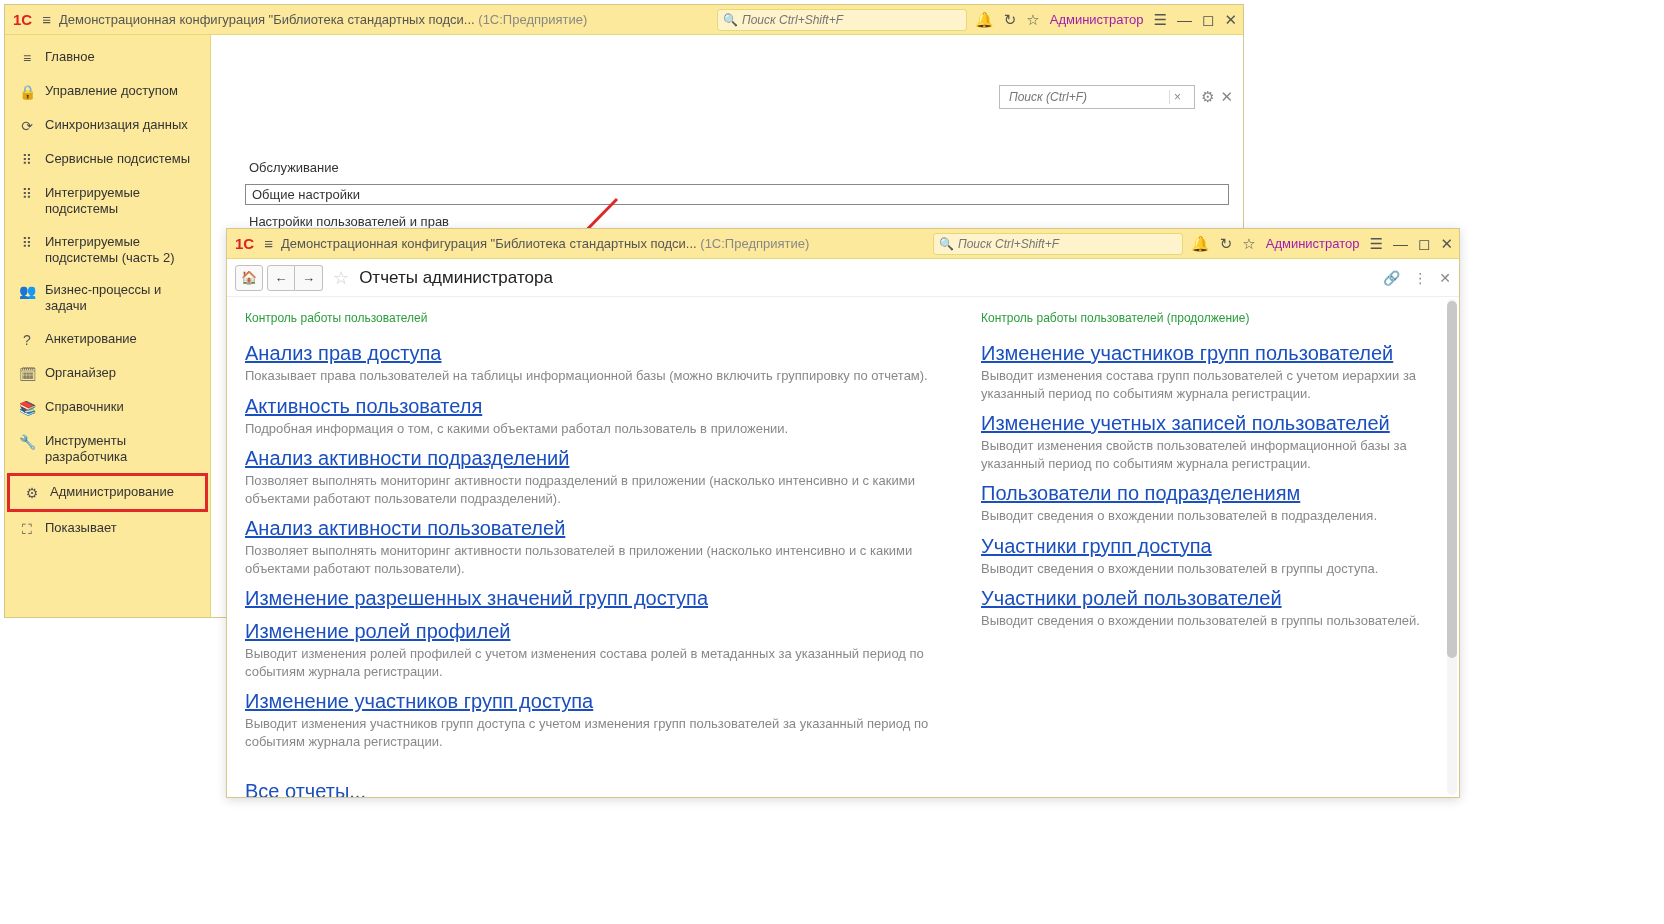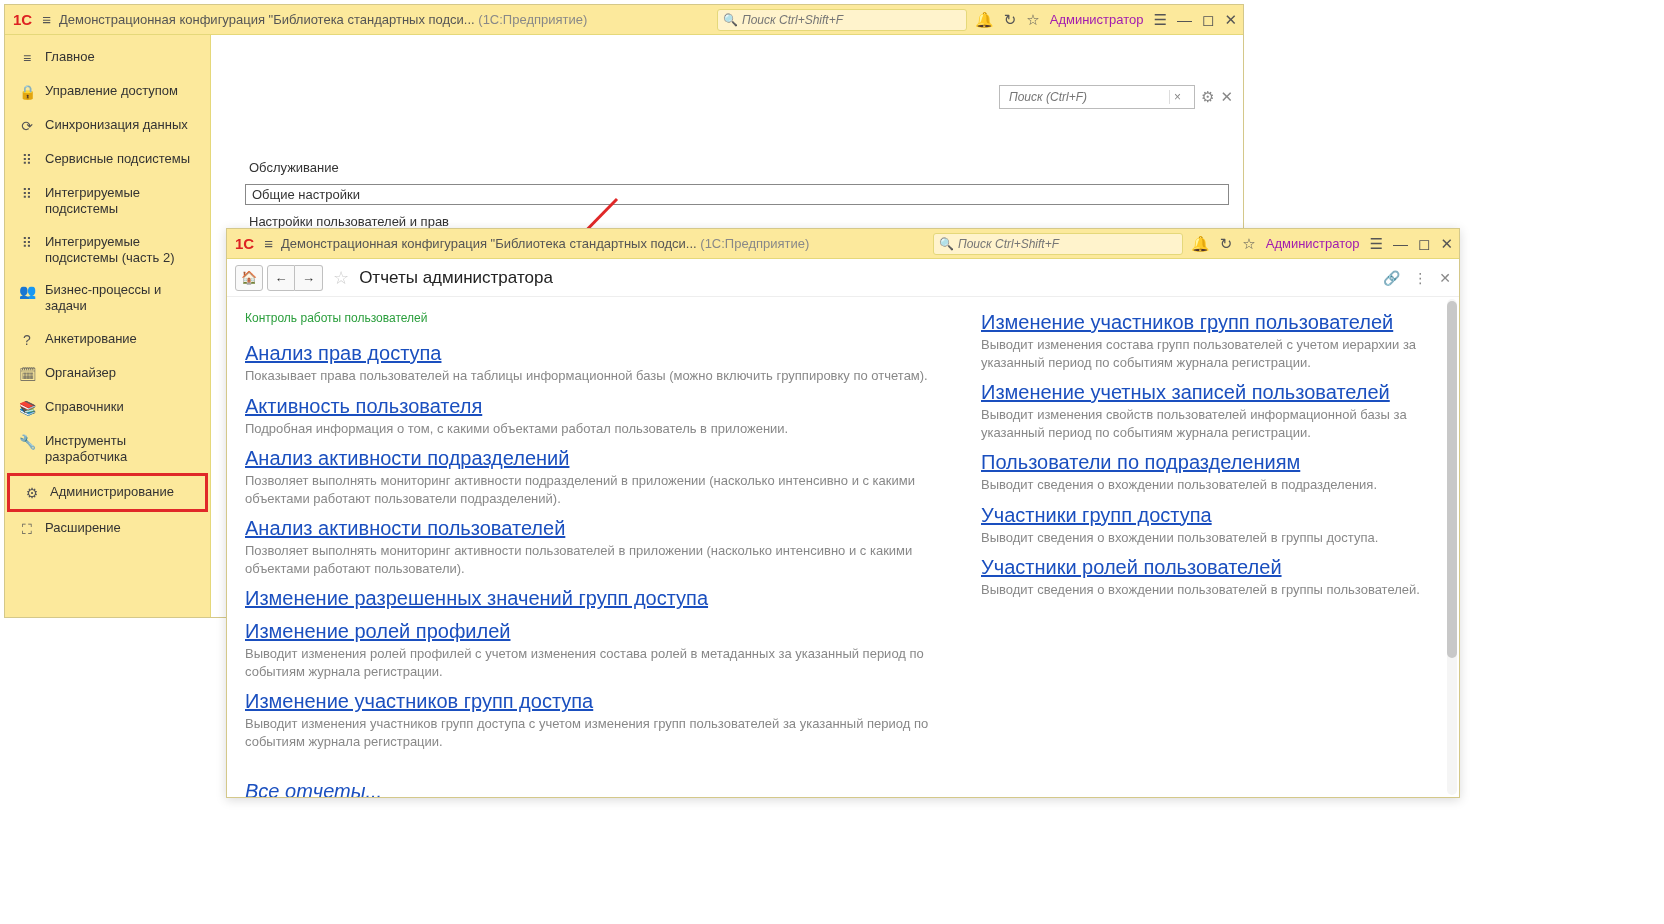--- a/index.html
+++ b/index.html
@@ -166,21 +166,21 @@
     overflow: hidden;
     gap: 30px;
     position: relative;
   }
   .w2-col { flex: 1; min-width: 0; }
   .w2-col-narrow { width: 460px; flex: 0 0 460px; }
   .section-title { color: #2a9e3c; font-size: 12px; margin-bottom: 17px; }
   .report-link { color: #1a4fbf; text-decoration: underline; font-size: 20px; display: inline-block; margin-top: 10px; cursor:pointer; }
   .report-link.first { margin-top: 0; }
   .report-desc { color: #888; font-size: 13px; line-height: 1.35; margin-top: 2px; }
-  .all-reports { margin-top: 30px; font-style: italic; }
+  .all-reports { margin-top: 30px; }
 
   .w2-scrollbar {
     position: absolute;
     right: 2px; top: 2px;
     width: 10px; height: calc(100% - 4px);
     background: #f5f5f5;
     border-radius: 5px;
   }
   .w2-scroll-thumb {
     position: absolute;
@@ -264,21 +264,21 @@
       <div class="sidebar-item">
         <span class="sb-icon">🔧</span>
         <span class="sb-label">Инструменты разработчика</span>
       </div>
       <div class="sidebar-item highlight-admin">
         <span class="sb-icon">⚙</span>
         <span class="sb-label">Администрирование</span>
       </div>
       <div class="sidebar-item">
         <span class="sb-icon">⛶</span>
-        <span class="sb-label">Расширение</span>
+        <span class="sb-label">Показывает</span>
       </div>
     </div>
 
     <div class="w1-main">
       <div class="w1-toolbar">
         <div class="w1-search">
           <input type="text" placeholder="Поиск (Ctrl+F)" style="">
           <span class="x">×</span>
         </div>
         <span class="w1-gear">⚙</span>
@@ -377,20 +377,21 @@
       <a class="report-link">Изменение ролей профилей</a>
       <div class="report-desc">Выводит изменения ролей профилей с учетом изменения состава ролей в метаданных за указанный период по событиям журнала регистрации.</div>
 
       <a class="report-link">Изменение участников групп доступа</a>
       <div class="report-desc">Выводит изменения участников групп доступа с учетом изменения групп пользователей за указанный период по событиям журнала регистрации.</div>
 
       <a class="report-link all-reports">Все отчеты...</a>
     </div>
 
     <div class="w2-col w2-col-narrow">
+      <div class="section-title">Контроль работы пользователей (продолжение)</div>
 
       <a class="report-link first">Изменение участников групп пользователей</a>
       <div class="report-desc">Выводит изменения состава групп пользователей с учетом иерархии за указанный период по событиям журнала регистрации.</div>
 
       <a class="report-link">Изменение учетных записей пользователей</a>
       <div class="report-desc">Выводит изменения свойств пользователей информационной базы за указанный период по событиям журнала регистрации.</div>
 
       <a class="report-link">Пользователи по подразделениям</a>
       <div class="report-desc">Выводит сведения о вхождении пользователей в подразделения.</div>
 

